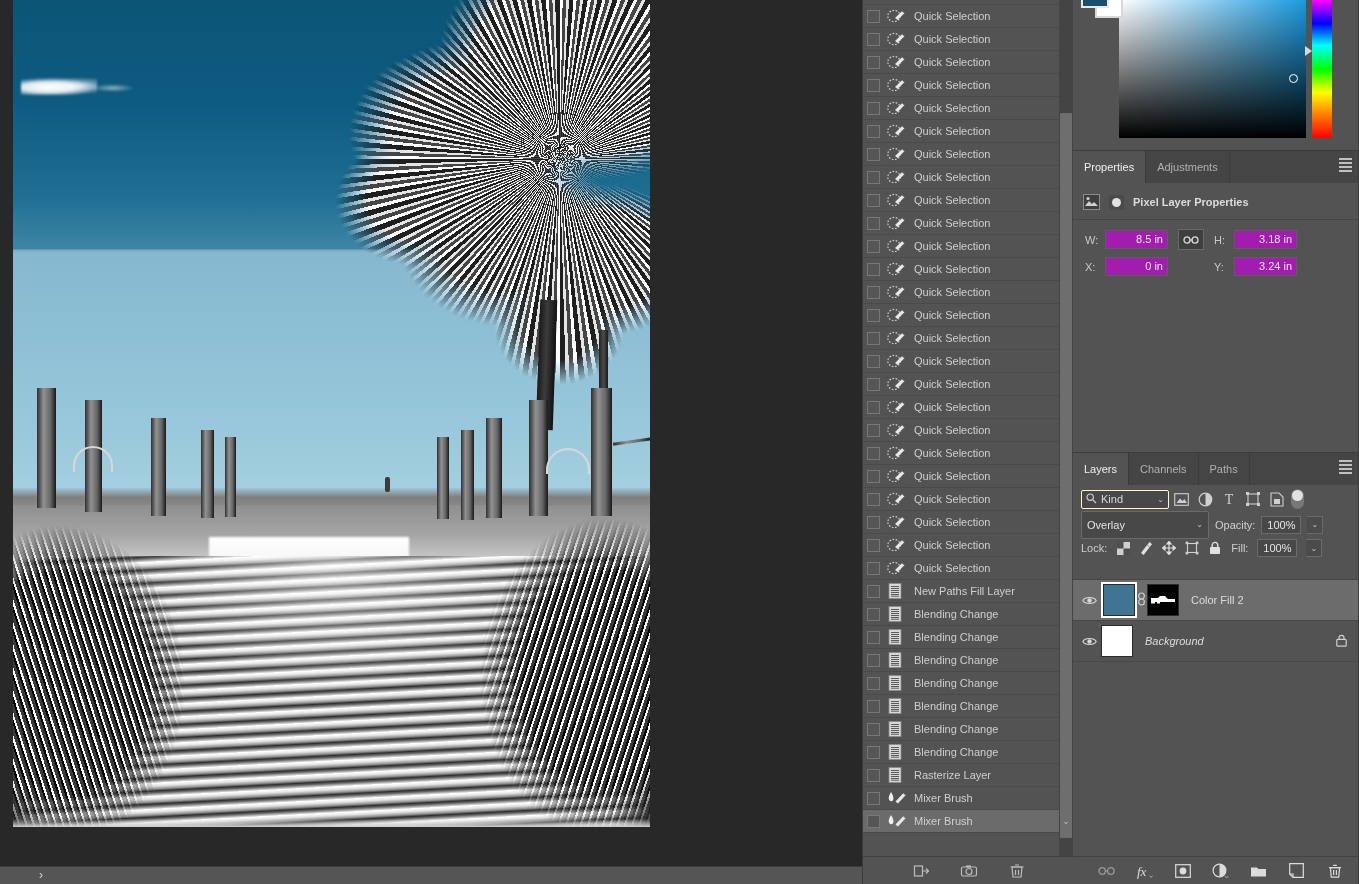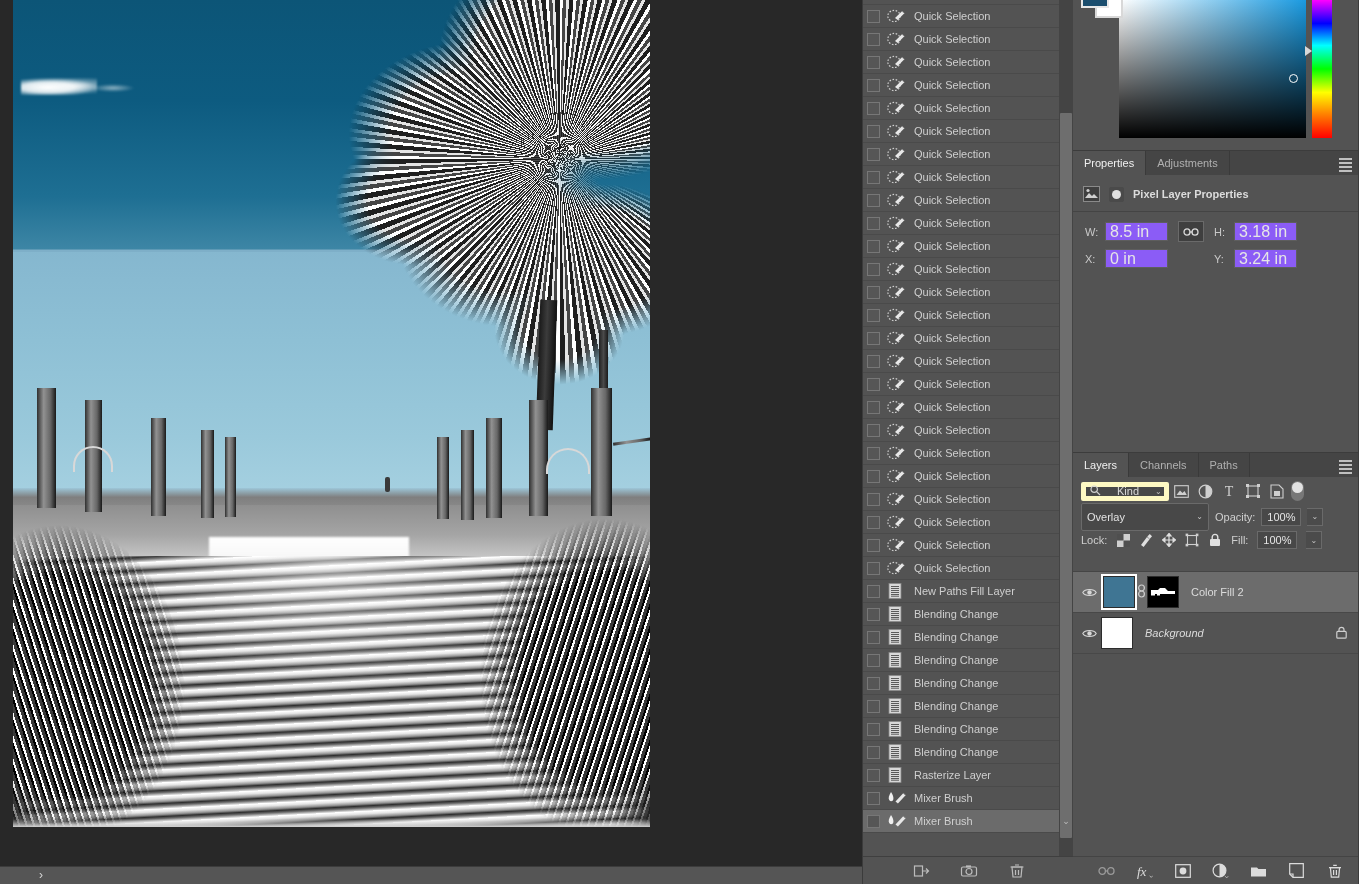--- a/index.html
+++ b/index.html
@@ -243,21 +243,21 @@
   }
   .hue-marker {
     position: absolute; right: 47px; top: 46px;
     width: 0; height: 0;
     border-top: 5px solid transparent; border-bottom: 5px solid transparent;
     border-left: 7px solid #d8d8d8;
   }
 
   
   .tabbar {
-    display: flex; align-items: stretch; height: 24px;
+    display: flex; align-items: stretch; height: 32px;
     background: #454545; position: relative;
   }
   .tab {
     padding: 0 11px; display: flex; align-items: center;
     font-size: 11px; color: #b0b0b0; background: #454545;
     border-right: 1px solid #3a3a3a;
   }
   .tab.active { background: #535353; color: #f0f0f0; }
   .tab-menu {
     position: absolute; right: 7px; top: 7px; width: 13px; height: 10px;
@@ -283,41 +283,41 @@
     width: 15px; height: 15px; background: #4a4a4a; border-radius: 2px;
     display: flex; align-items: center; justify-content: center;
   }
   .props-head .ico-mask b { width: 9px; height: 9px; background: #e0e0e0; border-radius: 50%; display:block; }
   .props-title { font-size: 11px; color: #dcdcdc; font-weight: bold; }
   .props-sep { height: 1px; background: #444; margin: 4px 0 0 0; }
   .props-grid { padding: 10px 12px 0 12px; }
   .prow { display: flex; align-items: center; height: 19px; margin-bottom: 8px; }
   .plabel { width: 20px; font-size: 11px; color: #c9c9c9; }
   .pinput {
-    width: 63px; height: 19px; background: #8b5cf6; border: 1px solid #5e5e5e;
-    color: #e6e6e6; font-size: 16px; padding: 0 4px; line-height: 17px;
+    width: 63px; height: 19px; background: #a21caf; border: 1px solid #5e5e5e;
+    color: #e6e6e6; font-size: 11px; padding: 0 4px; line-height: 17px; text-align: right;
   }
   .link-btn {
     width: 26px; height: 21px; background: #3f3f3f; border: 1px solid #6a6a6a;
     margin: 0 10px; display: flex; align-items: center; justify-content: center;
     color: #d6d6d6;
   }
   .spacer-link { width: 46px; }
 
   
   .layers {
     position: absolute; left: 0; top: 452px; width: 286px; height: 432px;
     background: #535353; border-top: 1px solid #3c3c3c;
   }
   .filter-row {
     display: flex; align-items: center; height: 28px; padding: 0 8px; gap: 0;
   }
   .kind-select {
-    width: 88px; height: 19px; background: #484848; border: 5px solid #fef9c3;
-    display: flex; align-items: center; padding: 0 4px; gap: 16px;
+    width: 88px; height: 19px; background: #484848; border: 1px solid #fef9c3;
+    display: flex; align-items: center; padding: 0 4px; gap: 4px;
     font-size: 11px; color: #d8d8d8; border-radius: 2px;
   }
   .kind-select .caret { margin-left: auto; font-size: 8px; color: #c0c0c0; }
   .filt-ico { width: 24px; height: 20px; display:flex; align-items:center; justify-content:center; }
   .toggle-pill {
     width: 13px; height: 20px; background: #777; border-radius: 7px;
     margin-left: 2px; position: relative;
   }
   .toggle-pill::after {
     content:''; position:absolute; left:1px; top:1px; width:11px; height:11px;

